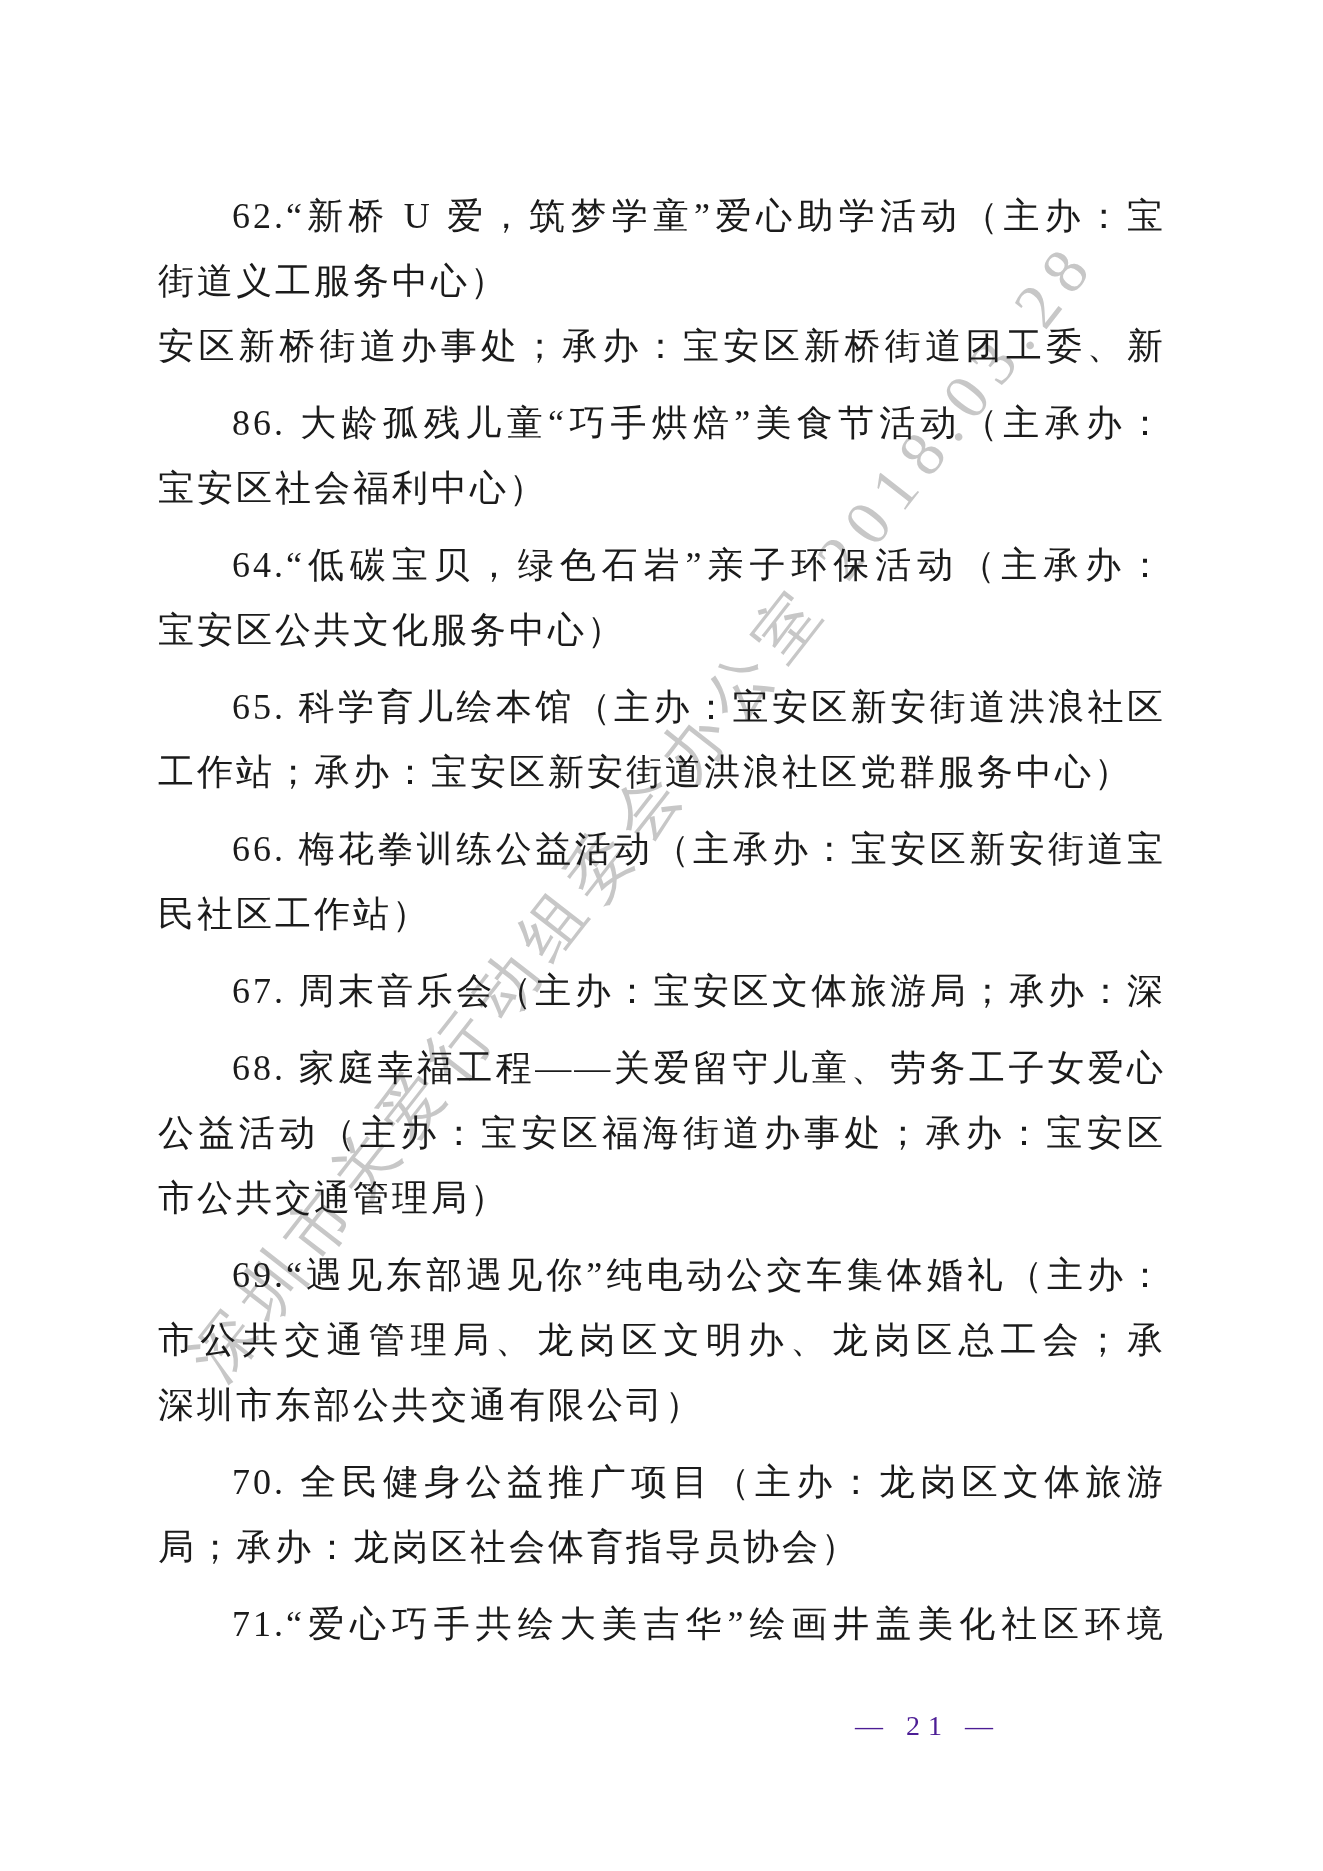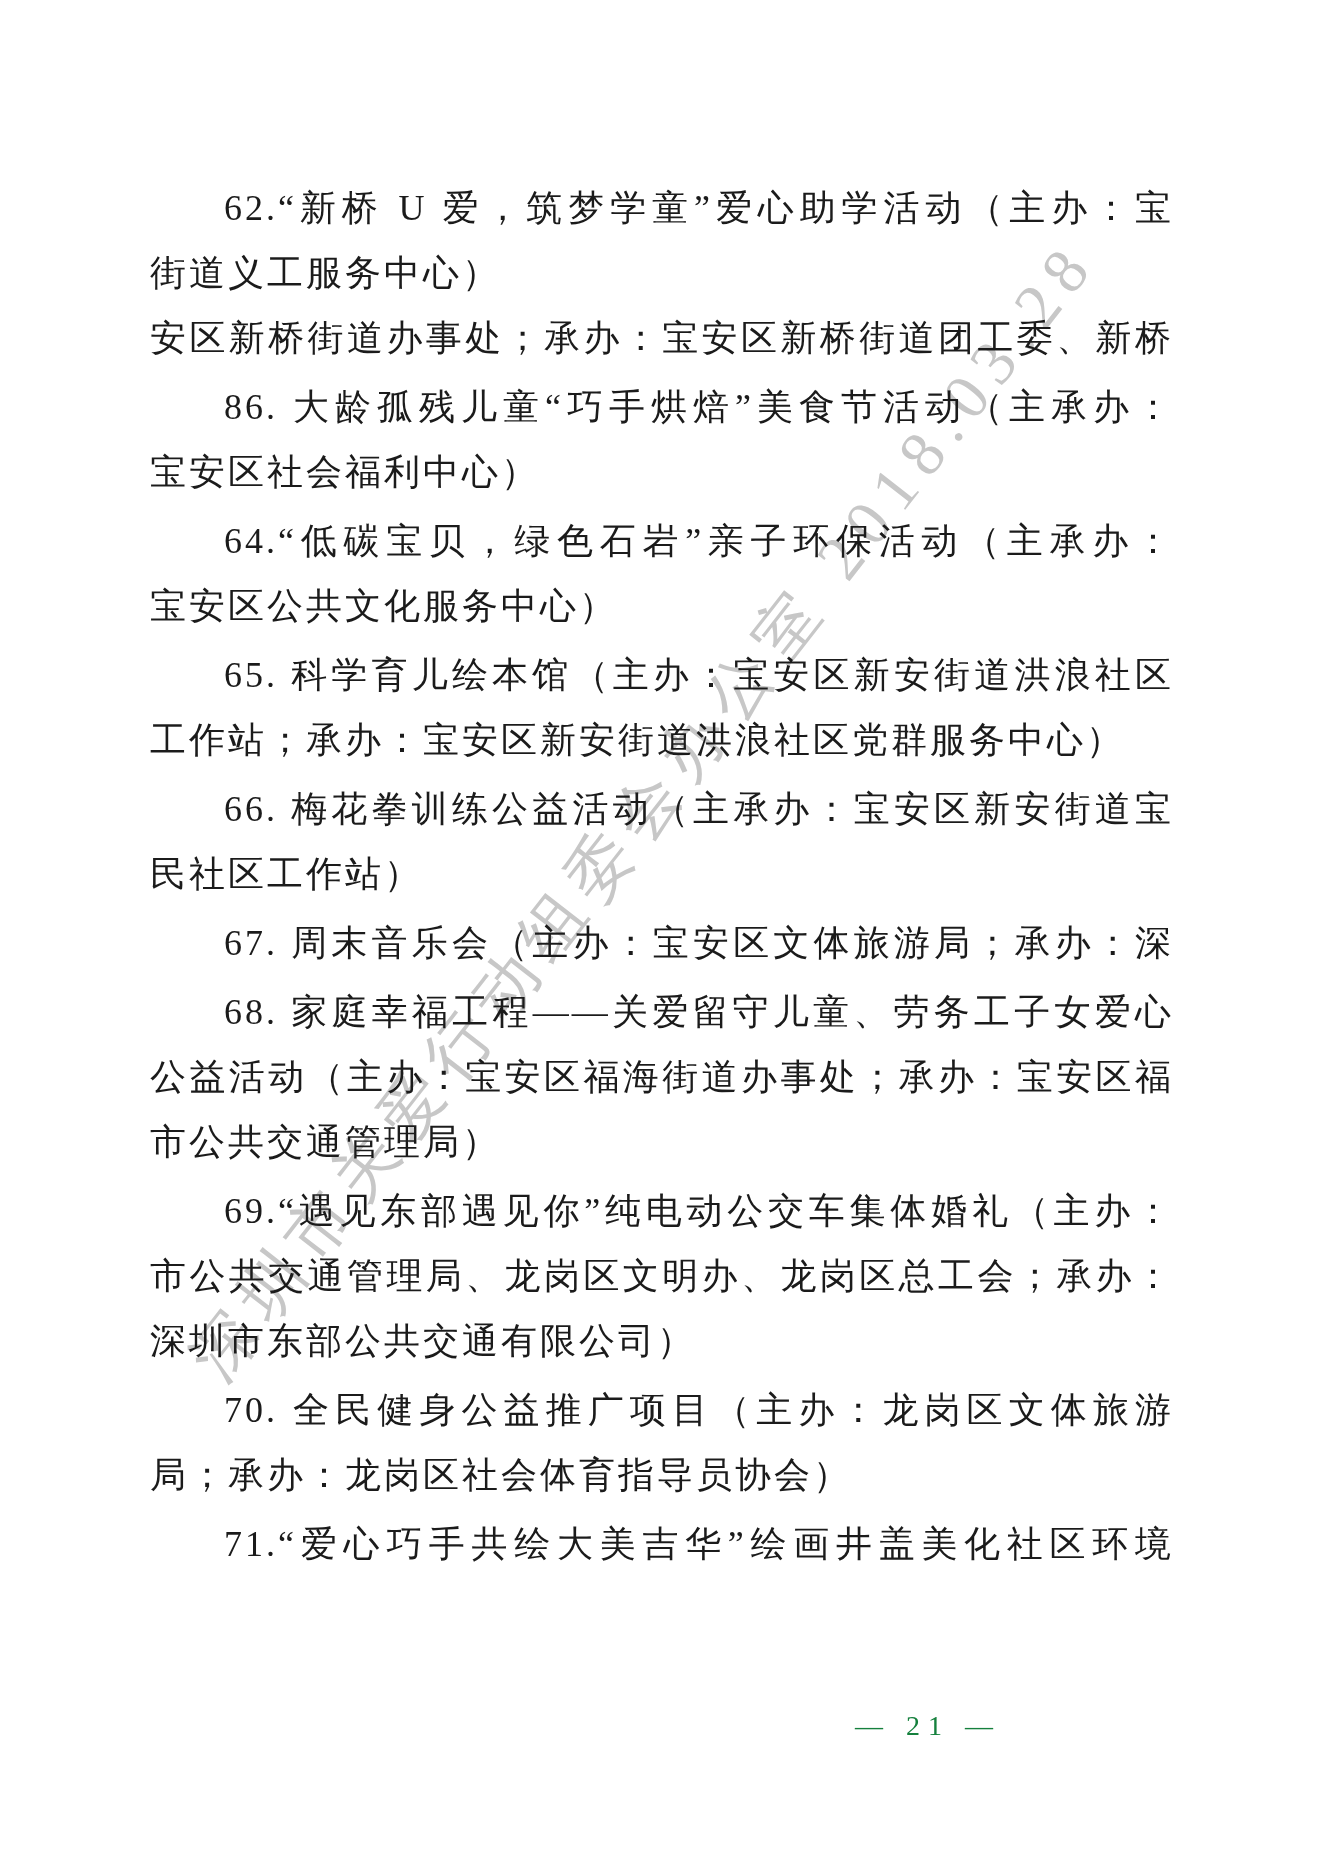--- a/index.html
+++ b/index.html
@@ -28,39 +28,39 @@
   }
   .content {
     position: absolute;
     left: 146px;
     top: 172px;
     width: 1032px;
     color: #1b1b1b;
     font-size: 36px;
     z-index: 1;
   }
-  .item { margin: 4px; padding: 0; }
+  .item { margin: 12px; padding: 0; }
   .line {
     height: 65px;
     line-height: 65px;
     letter-spacing: 3px;
     overflow: hidden;
   }
   .fill {
     text-align: justify;
     text-align-last: justify;
   }
   .ind { text-indent: 74px; }
   .page-number {
     position: absolute;
     left: 855px;
     top: 1710px;
     font-size: 28px;
     letter-spacing: 8px;
-    color: #15803d;
+    color: #4c1d95;
     z-index: 1;
     white-space: nowrap;
   }
 </style>
 </head>
 <body>
 
 <div class="page">
 
   <div class="watermark">深圳市关爱行动组委会办公室 2018.03.28</div>

